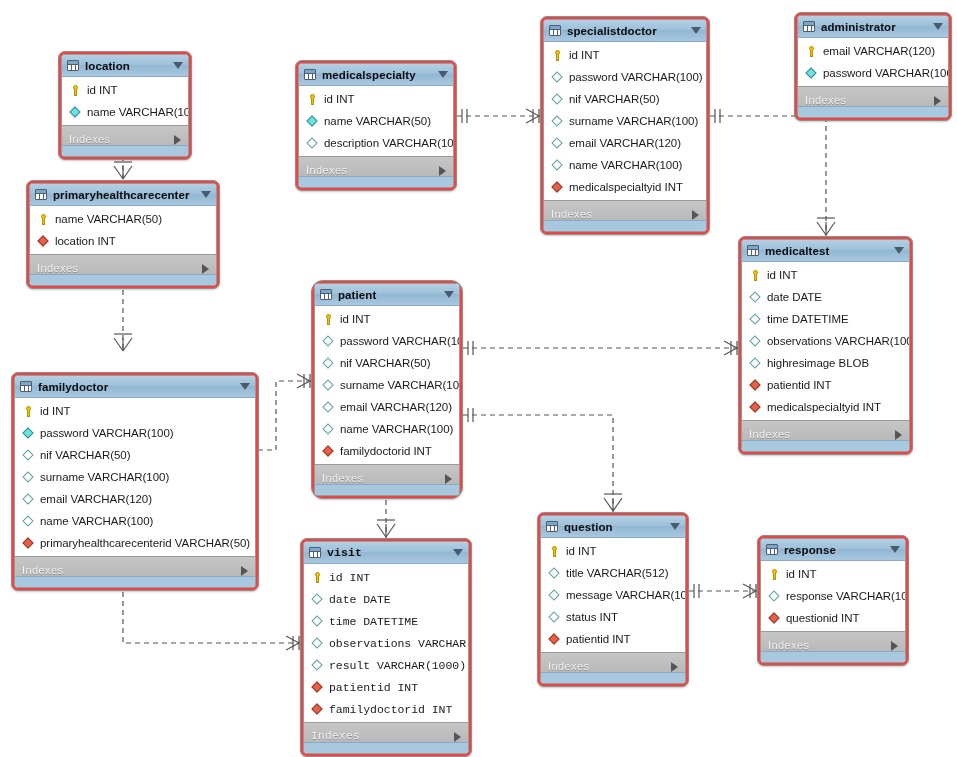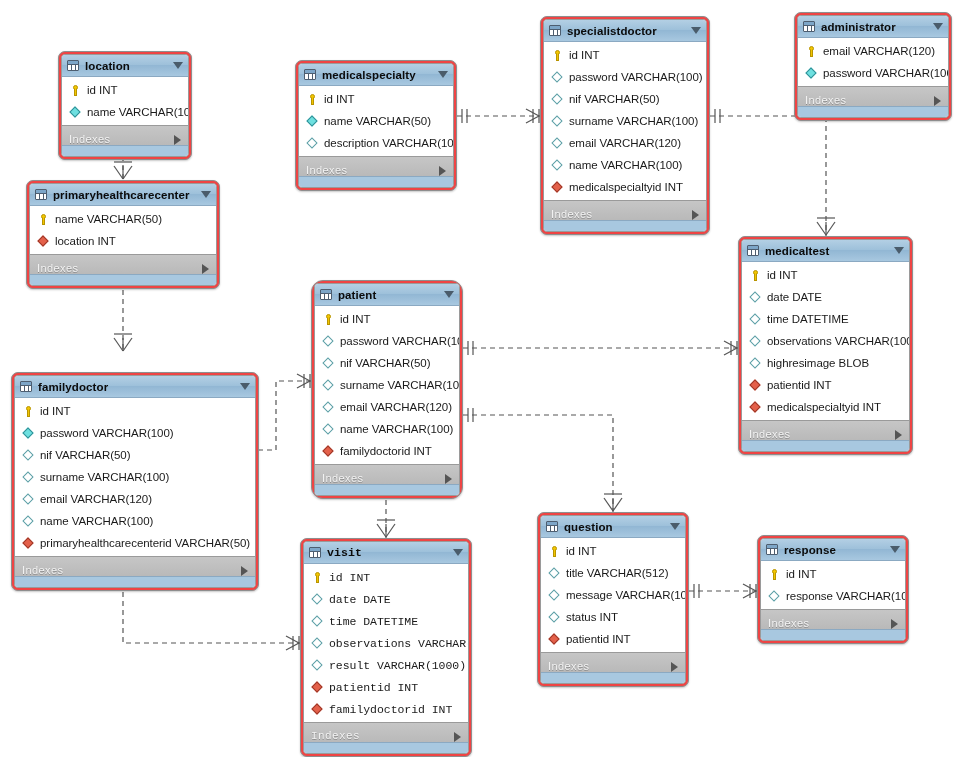--- a/index.html
+++ b/index.html
@@ -630,20 +630,24 @@
           </div>
           <div class="cols">
             <div class="col">
               <span class="marker pk"></span>
               <span class="col-label">id INT</span>
             </div>
             <div class="col">
               <span class="marker col-null"></span>
               <span class="col-label">response VARCHAR(1000)</span>
             </div>
+            <div class="col">
+              <span class="marker fk"></span>
+              <span class="col-label">questionid INT</span>
+            </div>
           </div>
           <div class="indexes">
             <span class="indexes-label">Indexes</span>
             <span class="indexes-arrow"></span>
           </div>
           <div class="footer-strip"></div>
         </div>
       </div>
       <div class="entity" style="left: 300px; top: 538px; width: 172px; font-family: Liberation Mono, monospace;">
         <div class="entity-inner">

